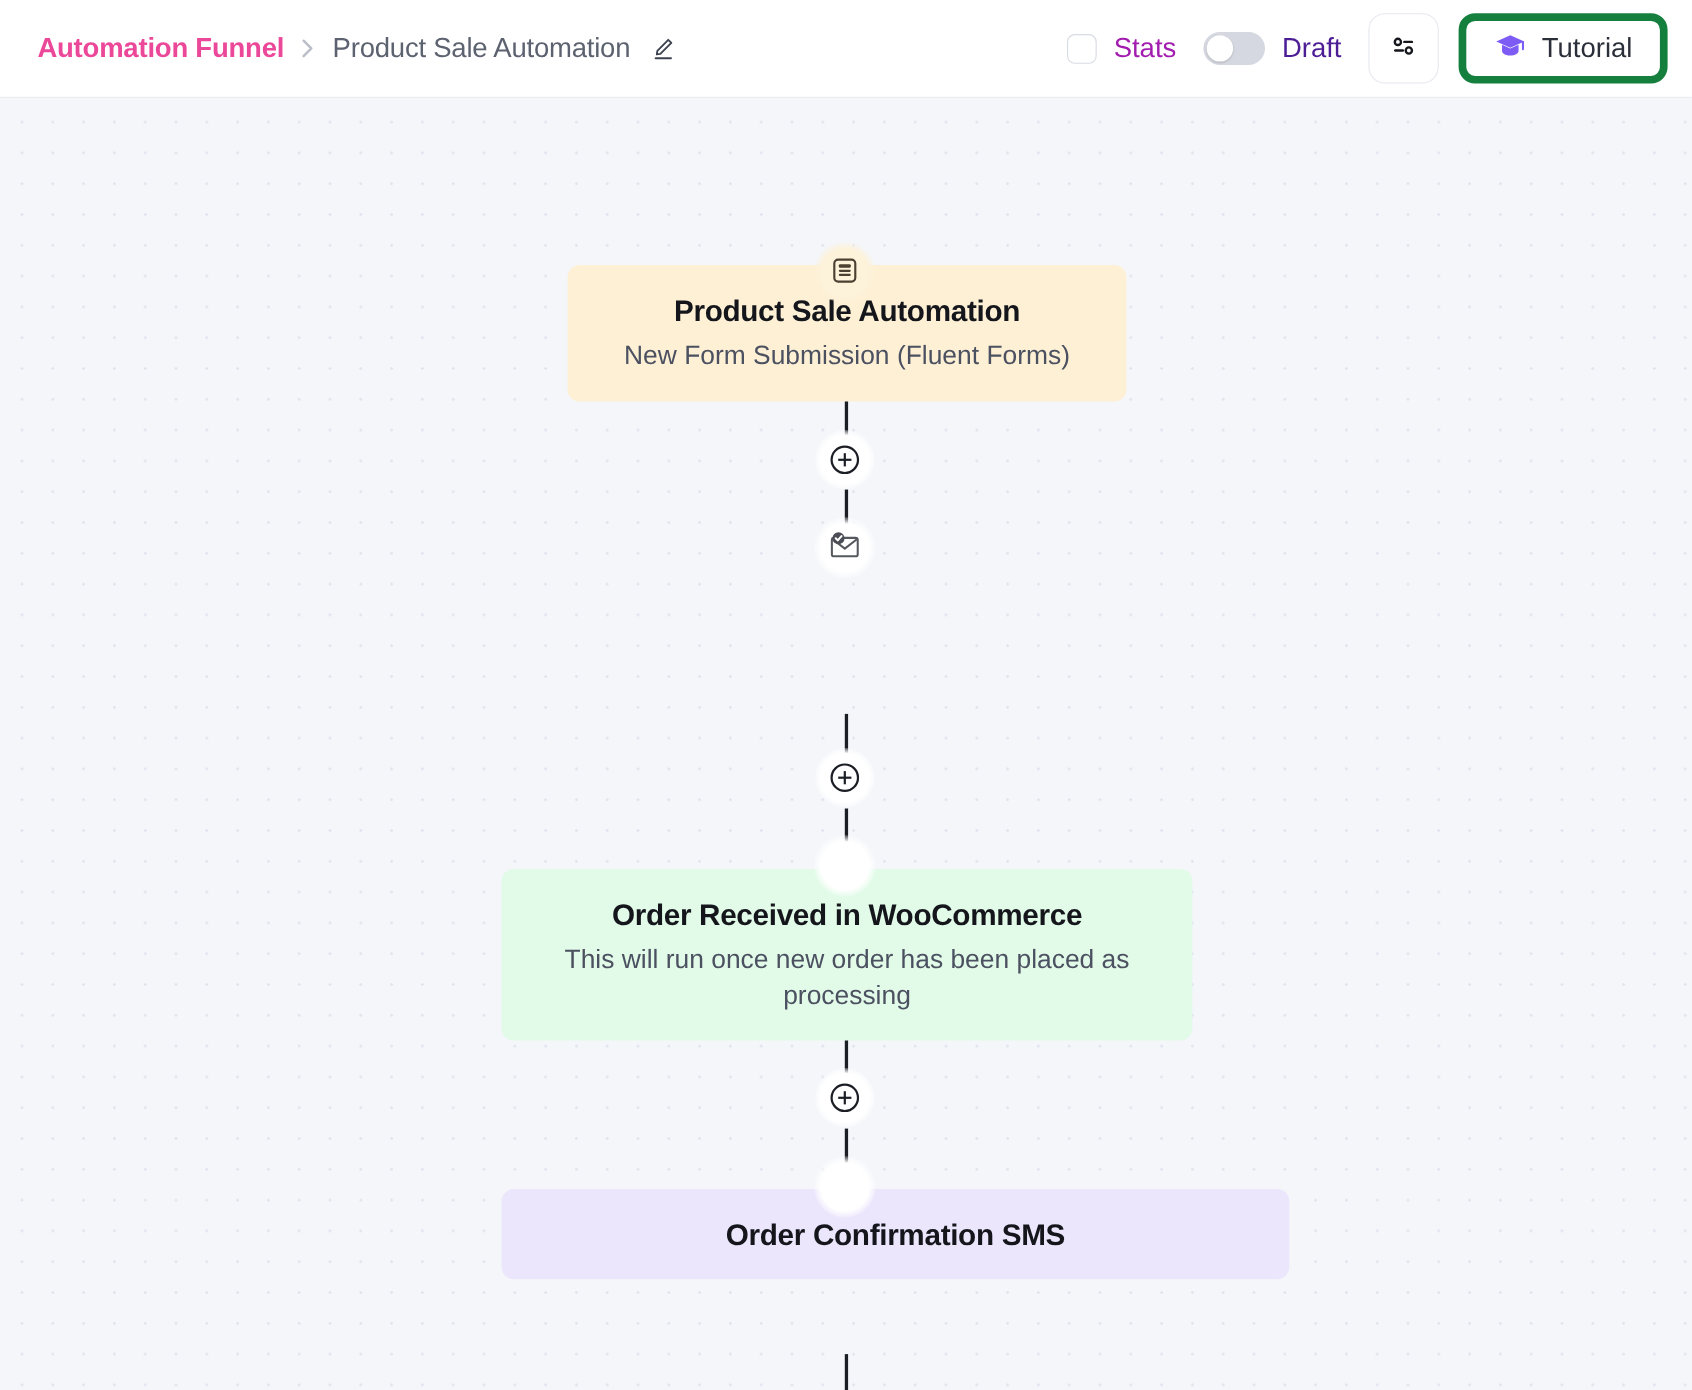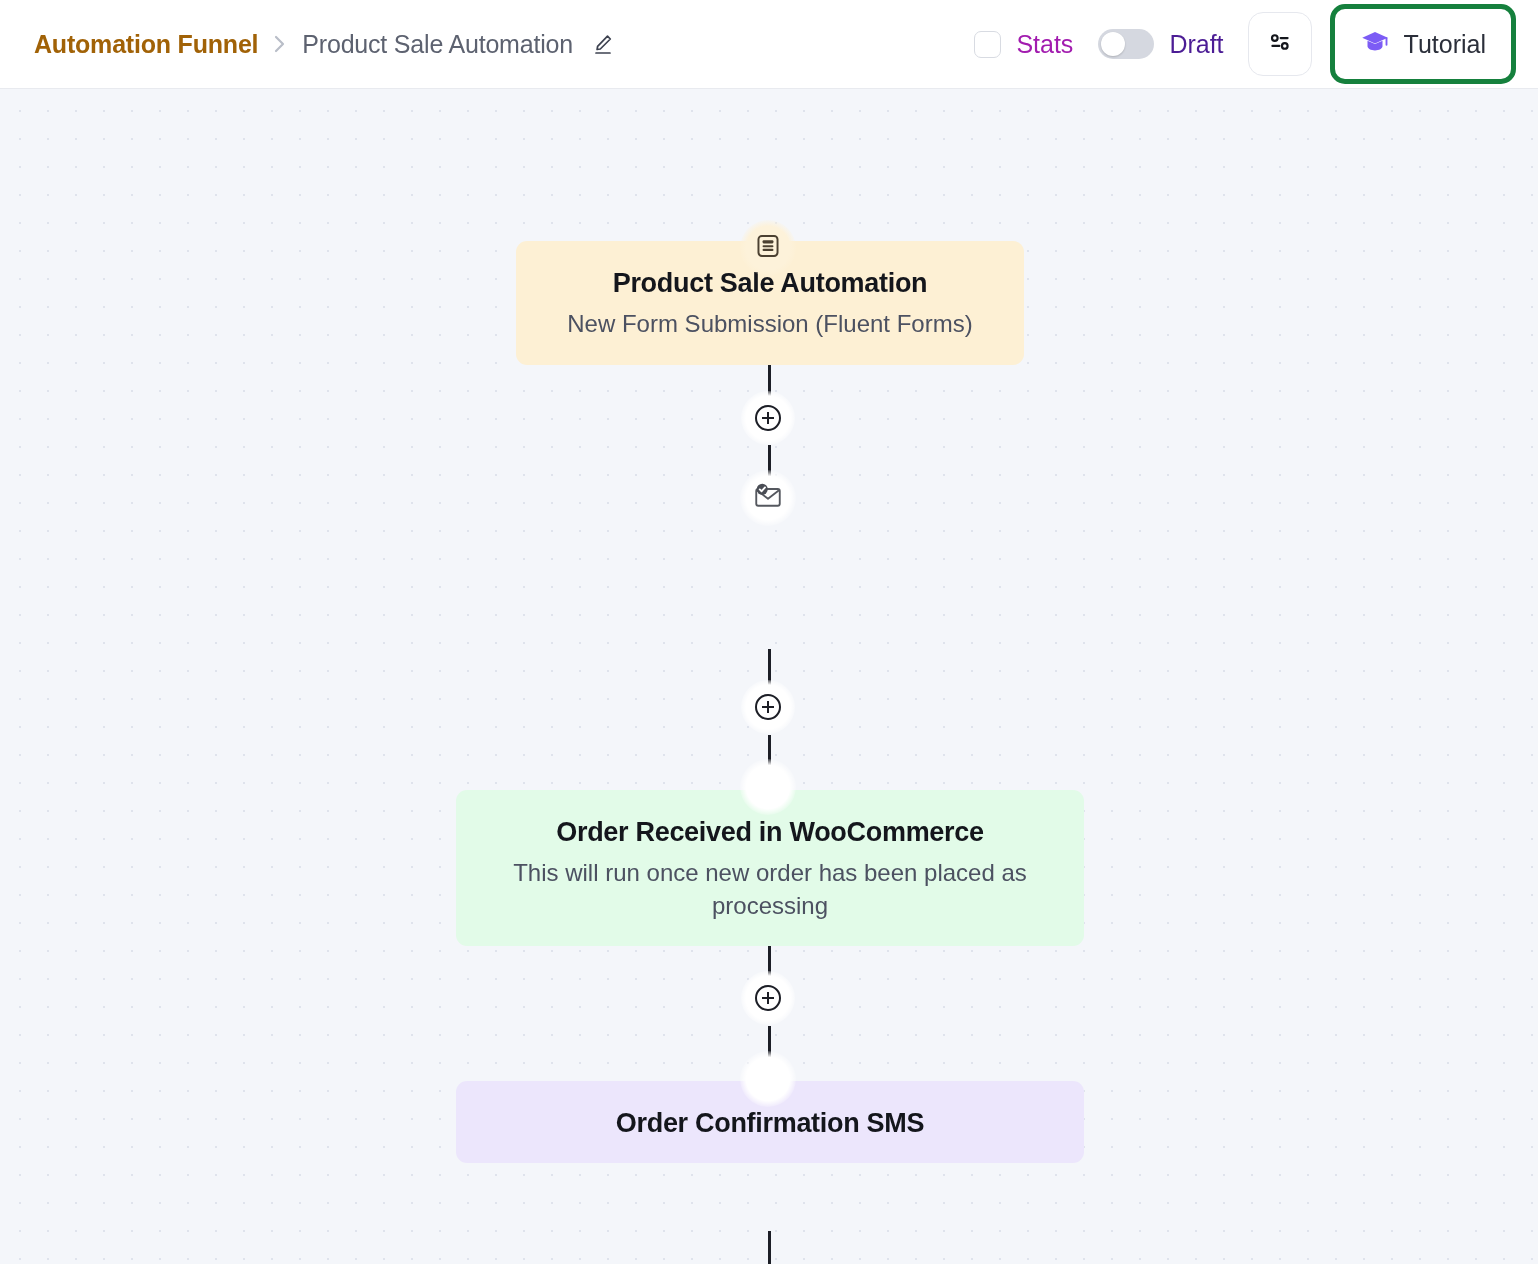--- a/index.html
+++ b/index.html
@@ -29,21 +29,21 @@
 
   .breadcrumb {
     display: flex;
     align-items: center;
     gap: 14px;
     flex: 0 0 auto;
   }
   .bc-root {
     font-size: 25px;
     font-weight: 700;
-    color: #a16207;
+    color: #ec4899;
     letter-spacing: -0.2px;
     white-space: nowrap;
     text-align: right;
   }
   .bc-sep {
     color: #b9bec8;
     font-size: 23px;
     line-height: 1;
     display: flex;
     align-items: center;
@@ -115,22 +115,22 @@
     background: #fff;
     margin-left: 24px;
     display: flex;
     align-items: center;
     justify-content: center;
     cursor: pointer;
     flex: 0 0 auto;
   }
 
   .tutorial-btn {
-    height: 80px;
-    border: 5px solid #15803d;
+    height: 64px;
+    border: 7px solid #15803d;
     border-radius: 15px;
     background: #fff;
     margin-left: 18px;
     display: flex;
     align-items: center;
     gap: 14px;
     padding: 0 25px;
     cursor: pointer;
     flex: 0 0 auto;
   }
@@ -355,20 +355,20 @@
       <div class="node-desc">This will run once new order has been placed as processing</div>
     </div>
 
     <div class="line" style="top:851px; height:57px;"></div>
     <div class="plus" style="top:909px;">
       <div class="plus-inner"></div>
     </div>
     <div class="line" style="top:937px; height:56px;"></div>
 
     <div class="badge blank" style="top:962px;"></div>
-    <div class="node purple" style="left:456px; width:628px; top:992px;">
+    <div class="node purple" style="left:456px; width:716px; top:992px;">
       <div class="node-title">Order Confirmation SMS</div>
     </div>
 
     <div class="line" style="top:1142px; height:33px;"></div>
 
   </div>
 </div>
 
 </body></html>

